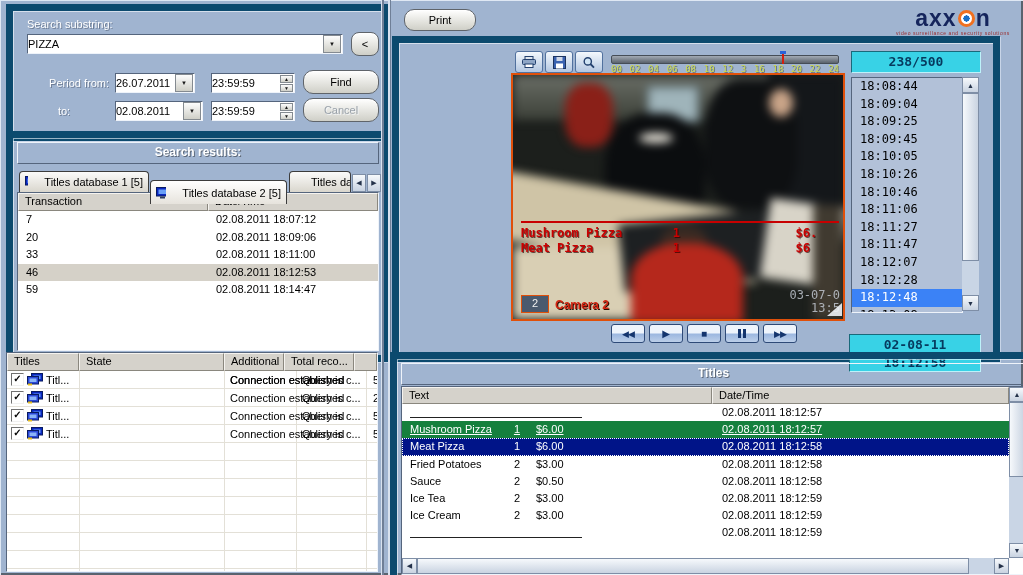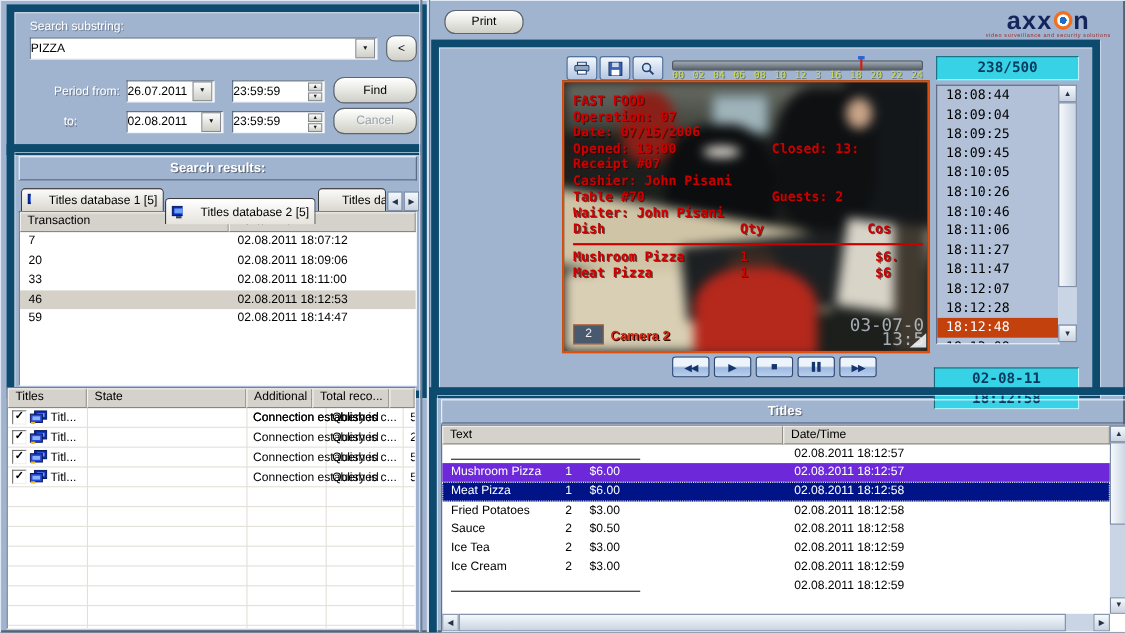--- a/index.html
+++ b/index.html
@@ -45,28 +45,28 @@
   .sbthumb{background:linear-gradient(90deg,#f6f9fc,#c9d3e1);border:1px solid #7e8ea6;box-sizing:border-box;}
   .sbtrack{background:#c9d5e5;}
   .row2col{display:flex;height:17.6px;line-height:17.6px;}
   .row2col .c1{width:190px;padding-left:8px;box-sizing:border-box;}
   .row2col .c2{padding-left:8px;}
   .srcrow{display:flex;align-items:center;height:18px;border-bottom:1px solid #e3e0d7;box-sizing:border-box;}
   .cb{width:11px;height:11px;background:#fff;border:1px solid;border-color:#707070 #f0f0f0 #f0f0f0 #707070;
       font-size:10px;line-height:10px;text-align:center;font-weight:bold;margin:0 3px 0 4px;}
   .tsrow{height:17.6px;line-height:17.6px;padding-left:8px;font-family:"DejaVu Sans Mono",monospace;
       font-size:12px;color:#000;}
-  .tsrow.sel{background:#c2410c;color:#fff;}
+  .tsrow.sel{background:#3b82f6;color:#fff;}
   .trow{display:flex;height:17.2px;line-height:17.2px;}
   .trow .tc1{width:310px;display:flex;box-sizing:border-box;}
   .trow .name{width:92px;padding-left:8px;white-space:nowrap;}
   .trow .qty{width:18px;text-align:right;}
   .trow .price{padding-left:16px;}
   .trow .dt{padding-left:10px;}
-  .trow.red{background:#6d28d9;color:#fff;}
+  .trow.red{background:#15803d;color:#fff;text-decoration:underline;}
   .trow.sel{background:#001488;color:#fff;outline:1px dotted #fff;outline-offset:-1px;}
   .sepline{display:inline-block;margin-left:8px;width:172px;height:13px;border-bottom:1px solid #222;}
   .gridline-v{position:absolute;top:0;bottom:0;border-left:1px solid #e3e0d7;}
   .osd{position:absolute;white-space:pre;font-family:"DejaVu Sans Mono",monospace;font-weight:bold;
       font-size:12px;line-height:14.6px;color:#cb0000;text-shadow:1px 1px 0 rgba(40,0,0,.65);}
   .scene-part{position:absolute;}
 </style>
 </head>
 <body>
 
@@ -341,35 +341,26 @@
         <div class="scene-part" style="left:192px;top:4px;width:92px;height:130px;background:#0e1012;border-radius:38%;"></div>
         <div class="scene-part" style="left:256px;top:14px;width:24px;height:28px;background:#c9a488;border-radius:50%;"></div>
         <div class="scene-part" style="left:-20px;top:118px;width:270px;height:68px;background:#cfc4a6;transform:rotate(10deg);"></div>
         <div class="scene-part" style="left:0;top:172px;width:165px;height:72px;background:#d9cfb4;"></div>
         <div class="scene-part" style="left:108px;top:140px;width:185px;height:68px;background:#1d2022;transform:rotate(-6deg);"></div>
         <div class="scene-part" style="left:148px;top:150px;width:46px;height:30px;background:#3a2a22;border-radius:50%;"></div>
         <div class="scene-part" style="left:118px;top:168px;width:112px;height:80px;background:#b5281c;border-radius:45% 45% 0 0;"></div>
         <div class="scene-part" style="left:252px;top:128px;width:78px;height:80px;background:#d8d4c8;transform:rotate(8deg);"></div>
         <div class="scene-part" style="left:300px;top:130px;width:30px;height:114px;background:#403a30;"></div>
       </div>
-      <pre class="osd" style="left:8px;top:9px;margin:0;">FAST FOOD
-Operation: 07
-Date: 07/15/2006
-Opened: 13:00            Closed: 13:
-Receipt #07
-Cashier: John Pisani
-Table #70                Guests: 2
-Waiter: John Pisani
-Dish                 Qty             Cos</pre>
       <div style="position:absolute;left:8px;right:4px;top:146px;height:2px;background:#c80000;"></div>
       <pre class="osd" style="left:8px;top:151px;margin:0;">Mushroom Pizza       1                $6.
 Meat Pizza           1                $6</pre>
       <div style="position:absolute;left:8px;bottom:6px;width:26px;height:16px;background:#4a5a6e;border:1px solid #e0500a;color:#f0f0f0;text-align:center;line-height:15px;font-size:11px;">2</div>
       <div style="position:absolute;left:42px;bottom:7px;color:#d42410;font-weight:bold;font-size:12px;text-shadow:1px 1px 0 #2a0c04;">Camera 2</div>
-      <div class="mono" style="position:absolute;right:3px;bottom:4px;text-align:right;font-size:16px;line-height:13px;color:rgba(200,206,216,.8);">
+      <div class="mono" style="position:absolute;right:3px;bottom:4px;text-align:right;font-size:12px;line-height:13px;color:rgba(200,206,216,.8);">
         <div>03-07-0</div>
         <div>13:5</div>
       </div>
       <div style="position:absolute;right:1px;bottom:3px;width:0;height:0;border-left:15px solid transparent;border-bottom:13px solid rgba(238,242,246,.9);"></div>
     </div>
 
     <div class="abs" style="left:212px;top:281px;display:flex;gap:4px;">
       <div class="playbtn">
           <span style="letter-spacing:-1px;">◀◀</span>
         </div>

